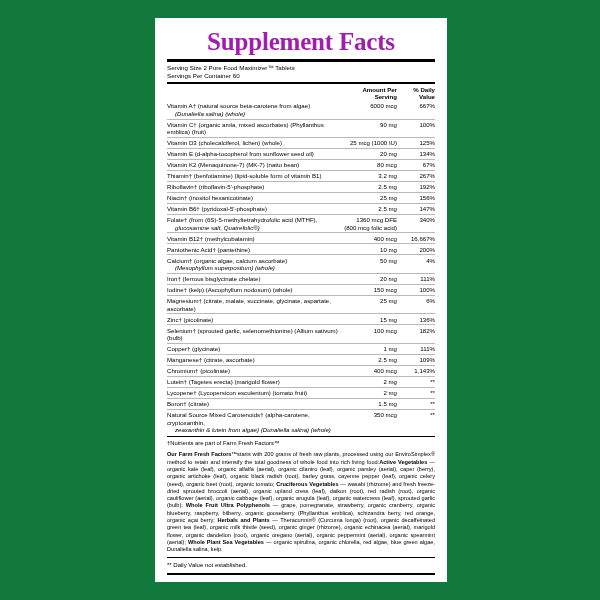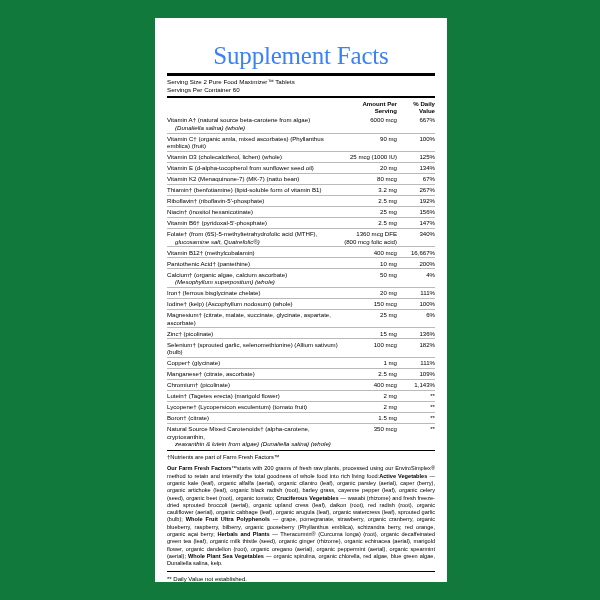--- a/index.html
+++ b/index.html
@@ -19,27 +19,27 @@
     top: 18px;
     width: 292px;
     height: 564px;
     background: #ffffff;
     box-sizing: border-box;
     padding: 10px 12px 8px 12px;
     overflow: hidden;
   }
   .title {
     font-family: "Liberation Serif", serif;
-    font-weight: normal;
+    font-weight: bold;
     font-size: 25px;
     line-height: 28px;
     text-align: center;
-    color: #3b82f6;
+    color: #a21caf;
     letter-spacing: -0.2px;
-    margin: 14px 0 3px 0;
+    margin: 0 0 3px 0;
   }
   .rule-thick {
     border-top: 3px solid #000;
     margin: 2px 0 2px 0;
   }
   .rule-med {
     border-top: 2px solid #000;
     margin: 2px 0 2px 0;
   }
   .rule-thin {

